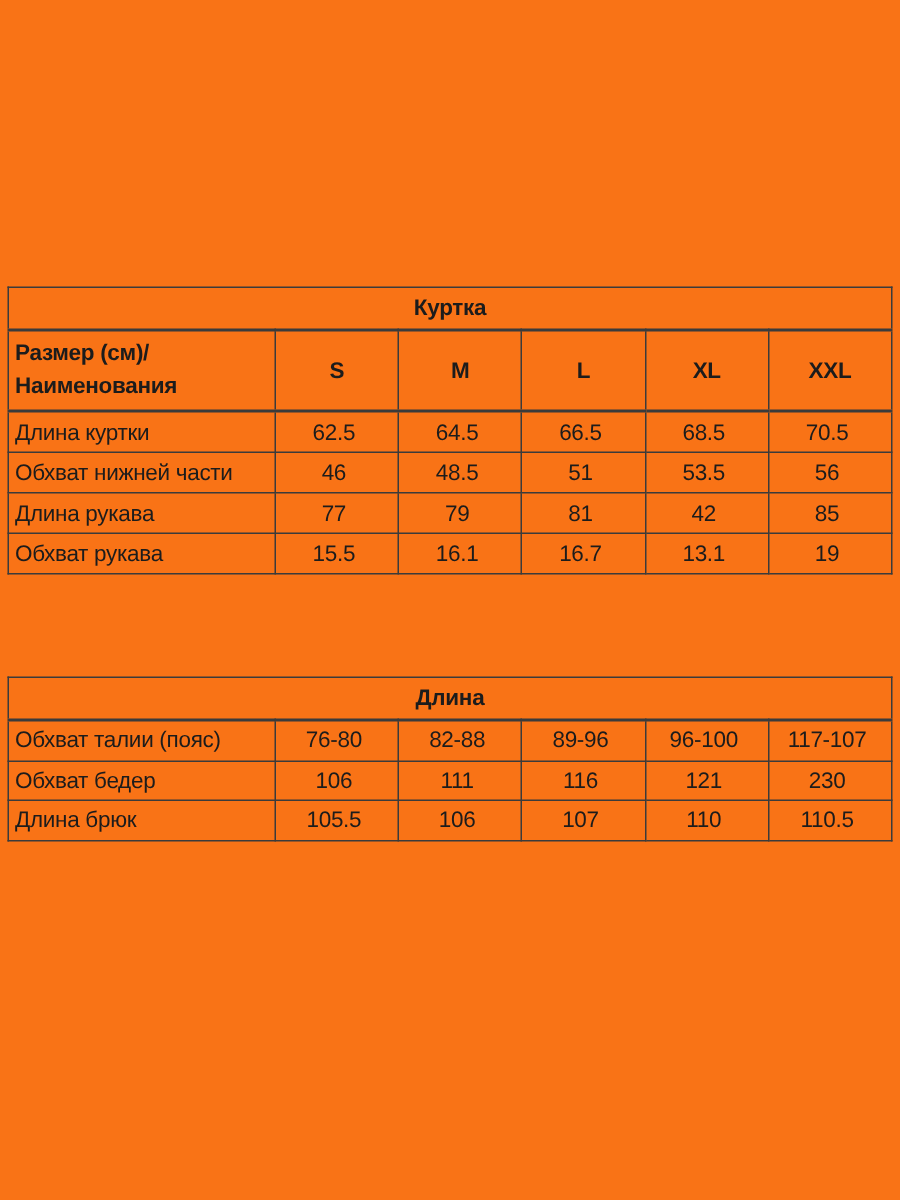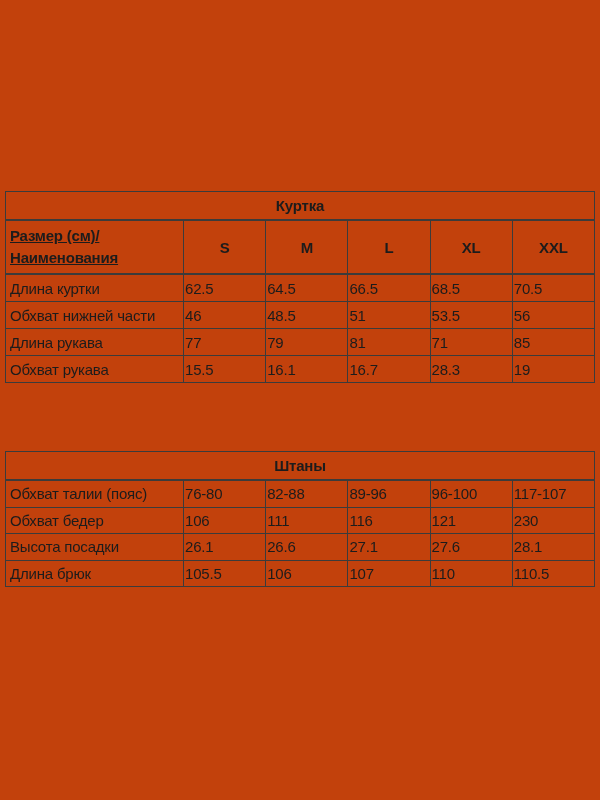--- a/index.html
+++ b/index.html
@@ -4,21 +4,21 @@
 <style>
   html, body {
     margin: 0;
     padding: 0;
     background: #ffffff;
   }
   .canvas {
     position: relative;
     width: 600px;
     height: 800px;
-    background: #c2410c;
+    background: #f97316;
     overflow: hidden;
     font-family: "Liberation Sans", "DejaVu Sans", sans-serif;
     color: #1c1c1c;
   }
   table.size-table {
     position: absolute;
     left: 5px;
     width: 590px;
     border-collapse: collapse;
     table-layout: fixed;
@@ -43,35 +43,34 @@
   }
   tr.header-row td {
     height: 50px;
     border-bottom-width: 2px;
     font-weight: bold;
   }
   tr.header-row td.corner {
     text-align: left;
     padding-left: 4px;
     line-height: 1.45;
-    text-decoration: underline;
   }
   tr.header-row td.size-head {
     text-align: center;
   }
   tr.data-row td { height: 24px; }
   table.pants tr.data-row td { height: 23.5px; }
   td.row-label {
     text-align: left;
     padding-left: 4px;
     font-weight: normal;
     margin-left: 24px;
   }
   td.num {
-    text-align: left;
+    text-align: center;
     padding-right: 5px;
     font-weight: normal;
   }
 </style>
 </head>
 <body>
 
 <div class="canvas">
 
   <table class="size-table jacket">
@@ -112,72 +111,64 @@
         <td class="num">48.5</td>
         <td class="num">51</td>
         <td class="num">53.5</td>
         <td class="num">56</td>
       </tr>
       <tr class="data-row">
         <td class="row-label">Длина рукава</td>
         <td class="num">77</td>
         <td class="num">79</td>
         <td class="num">81</td>
-        <td class="num">71</td>
+        <td class="num">42</td>
         <td class="num">85</td>
       </tr>
       <tr class="data-row">
         <td class="row-label">Обхват рукава</td>
         <td class="num">15.5</td>
         <td class="num">16.1</td>
         <td class="num">16.7</td>
-        <td class="num">28.3</td>
+        <td class="num">13.1</td>
         <td class="num">19</td>
       </tr>
     </tbody>
   </table>
 
   <table class="size-table pants">
     <colgroup>
       <col style="width:178px">
       <col>
         <col>
         <col>
         <col>
         <col>
     </colgroup>
     <tbody>
       <tr class="title-row">
-        <td colspan="6">Штаны</td>
+        <td colspan="6">Длина</td>
       </tr>
       <tr class="data-row">
         <td class="row-label">Обхват талии (пояс)</td>
         <td class="num">76-80</td>
         <td class="num">82-88</td>
         <td class="num">89-96</td>
         <td class="num">96-100</td>
         <td class="num">117-107</td>
       </tr>
       <tr class="data-row">
         <td class="row-label">Обхват бедер</td>
         <td class="num">106</td>
         <td class="num">111</td>
         <td class="num">116</td>
         <td class="num">121</td>
         <td class="num">230</td>
       </tr>
       <tr class="data-row">
-        <td class="row-label">Высота посадки</td>
-        <td class="num">26.1</td>
-        <td class="num">26.6</td>
-        <td class="num">27.1</td>
-        <td class="num">27.6</td>
-        <td class="num">28.1</td>
-      </tr>
-      <tr class="data-row">
         <td class="row-label">Длина брюк</td>
         <td class="num">105.5</td>
         <td class="num">106</td>
         <td class="num">107</td>
         <td class="num">110</td>
         <td class="num">110.5</td>
       </tr>
     </tbody>
   </table>
 

